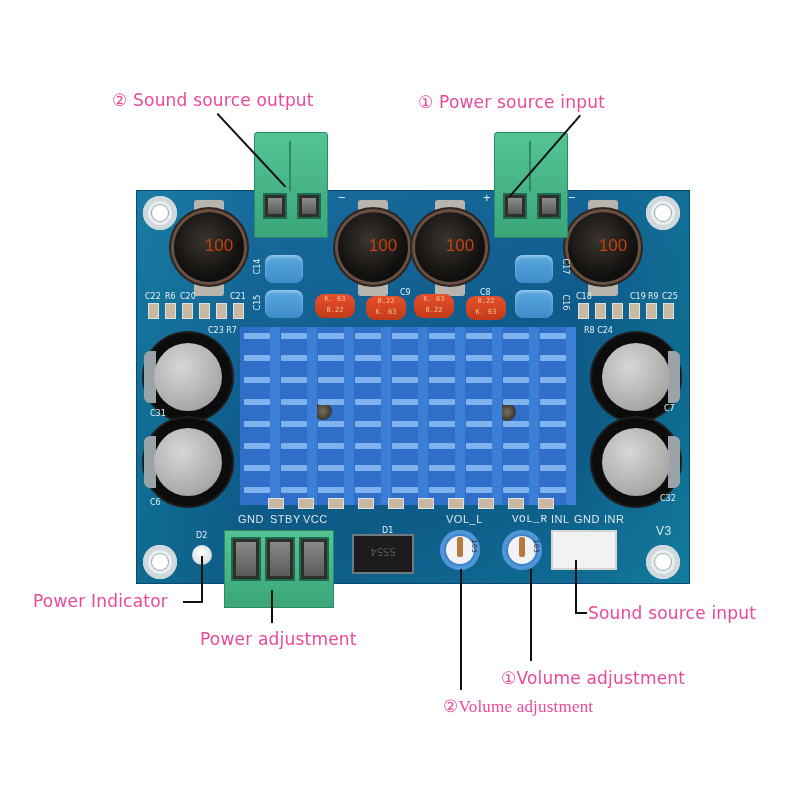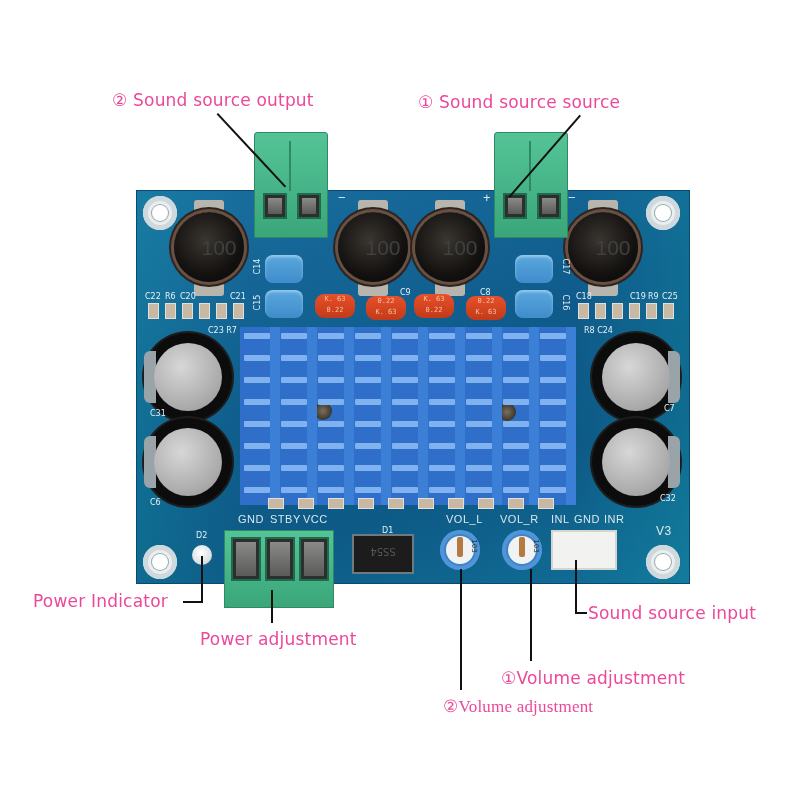--- a/index.html
+++ b/index.html
@@ -6,21 +6,21 @@
   body{width:800px;height:800px;position:relative;overflow:hidden;font-family:"DejaVu Sans","Liberation Sans",sans-serif;}
   .abs{position:absolute;}
   .label{position:absolute;font-size:17px;color:#ec4899;white-space:nowrap;letter-spacing:0.2px;}
   .pcb{position:absolute;left:136px;top:190px;width:552px;height:392px;background:linear-gradient(160deg,#1a6fa0 0%,#0f5c8c 45%,#0d5a86 70%,#127098 100%);border:1px solid #0b4a70;}
   .pcb-overlay{position:absolute;inset:0;background:linear-gradient(90deg,rgba(20,160,170,0.25) 0%,rgba(0,0,0,0) 20%,rgba(0,0,0,0) 80%,rgba(20,160,170,0.25) 100%);}
   .hole{position:absolute;width:34px;height:34px;border-radius:50%;background:#e9eef0;box-shadow:inset 0 0 0 5px #cfd8dc;}
   .hole::after{content:"";position:absolute;left:9px;top:9px;width:16px;height:16px;border-radius:50%;background:#fff;box-shadow:0 0 0 1px #9aa;}
   .inductor{position:absolute;width:74px;height:100px;}
   .inductor .body{position:absolute;left:2px;top:14px;width:70px;height:70px;border-radius:50%;background:radial-gradient(circle at 45% 40%,#3a3530 0%,#141210 60%,#050505 100%);box-shadow:0 0 0 3px #6b5040, 0 0 0 5px #2c2420;}
   .inductor .pad{position:absolute;left:22px;width:30px;height:14px;background:#b8b4ae;border-radius:3px;}
-  .inductor .txt{position:absolute;left:0;width:94px;top:38px;text-align:center;color:#404040;font-size:21px;font-family:"Liberation Sans",sans-serif;}
+  .inductor .txt{position:absolute;left:0;width:94px;top:38px;text-align:center;color:#c2410c;font-size:17px;font-family:"Liberation Sans",sans-serif;}
   .blue-cap{position:absolute;width:38px;height:28px;background:linear-gradient(180deg,#5aa8de,#3f8ccb);border-radius:8px;box-shadow:inset 0 2px 3px rgba(255,255,255,0.4);}
   .red-cap{position:absolute;width:40px;height:24px;background:linear-gradient(180deg,#e6502a,#c23a18);border-radius:9px;}
   .red-cap span{display:block;font-size:7px;color:#f7c0a0;text-align:center;line-height:11px;font-family:"DejaVu Sans Mono",monospace;}
   .smd{position:absolute;width:9px;height:14px;background:#c9b9a3;border:1px solid #e0e0e0;}
   .silk{position:absolute;color:#e6f0f4;font-size:8px;font-family:"DejaVu Sans",sans-serif;white-space:nowrap;}
   .silk-lg{position:absolute;color:#dbe7ec;font-size:11px;font-family:"Liberation Sans",sans-serif;white-space:nowrap;letter-spacing:0.5px;}
   .terminal{position:absolute;background:linear-gradient(180deg,#54c497,#3aa67a);border:1px solid #2e8a63;}
   .term-slot{position:absolute;background:#2e2e2e;border:2px solid #1f6b4d;}
   .term-slot::after{content:"";position:absolute;left:3px;top:3px;right:3px;bottom:3px;background:linear-gradient(180deg,#8a8a88,#5a5a58);}
   .heatsink{position:absolute;left:240px;top:327px;width:336px;height:178px;background:#2f6fc9;overflow:hidden;}
@@ -38,21 +38,21 @@
   .diag{position:absolute;height:2px;background:#111;transform-origin:0 0;}
   .connector{position:absolute;background:#f2f2f0;border:2px solid #d4d4d0;}
   .led{position:absolute;width:20px;height:20px;border-radius:50%;background:radial-gradient(circle at 45% 40%,#ffffff 0%,#dde2e4 60%,#aeb5b8 100%);}
   .diode{position:absolute;background:#1c1c1c;border:2px solid #6f7a7e;}
   .diode span{position:absolute;left:0;right:0;top:10px;text-align:center;color:#555;font-size:10px;}
 </style>
 </head>
 <body>
 
 <div class="label" style="left:112px;top:90px;">② Sound source output</div>
-<div class="label" style="left:418px;top:92px;">① Sound source source</div>
+<div class="label" style="left:418px;top:92px;">① Power source input</div>
 <div class="label" style="left:33px;top:591px;">Power Indicator</div>
 <div class="label" style="left:200px;top:629px;">Power adjustment</div>
 <div class="label" style="left:588px;top:603px;">Sound source input</div>
 <div class="label" style="left:501px;top:668px;">①Volume adjustment</div>
 <div class="label" style="left:443px;top:696px;font-family:Liberation Serif, serif;">②Volume adjustment</div>
 
 <div class="pcb">
   <div class="pcb-overlay"></div>
 </div>
 
@@ -259,21 +259,21 @@
   </div>
 <div class="silk" style="left:150px;top:409px;">C31</div>
 <div class="silk" style="left:150px;top:498px;">C6</div>
 <div class="silk" style="left:664px;top:404px;">C7</div>
 <div class="silk" style="left:660px;top:494px;">C32</div>
 
 <div class="silk-lg" style="left:238px;top:513px;">GND</div>
 <div class="silk-lg" style="left:270px;top:513px;">STBY</div>
 <div class="silk-lg" style="left:303px;top:513px;">VCC</div>
 <div class="silk-lg" style="left:446px;top:513px;">VOL_L</div>
-<div class="silk-lg" style="left:500px;top:513px;">VOL_R</div>
+<div class="silk-lg" style="left:512px;top:513px;font-family:Liberation Mono, monospace;">VOL_R</div>
 <div class="silk-lg" style="left:551px;top:513px;">INL</div>
 <div class="silk-lg" style="left:574px;top:513px;">GND</div>
 <div class="silk-lg" style="left:604px;top:513px;">INR</div>
 <div class="silk-lg" style="left:656px;top:524px;font-size:12px;">V3</div>
 <div class="silk" style="left:382px;top:526px;">D1</div>
 <div class="silk" style="left:196px;top:531px;">D2</div>
 
 <div class="led" style="left:192px;top:545px;"></div>
 
 <div class="terminal" style="left:224px;top:530px;width:108px;height:76px;">

